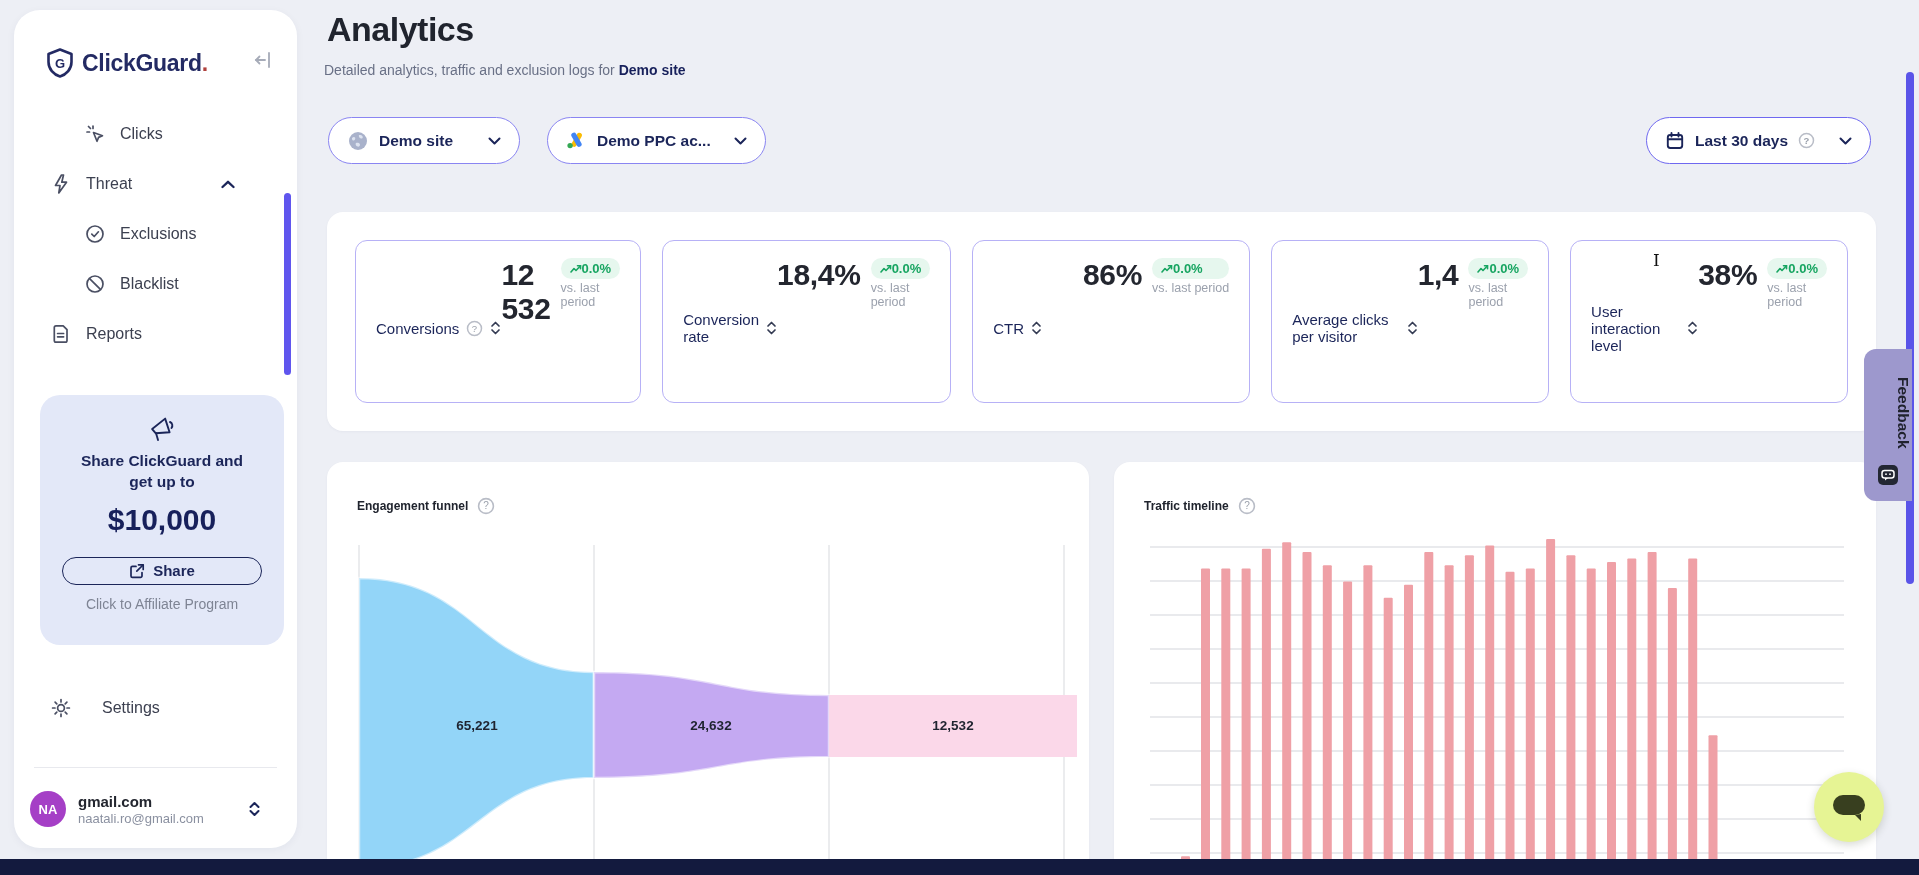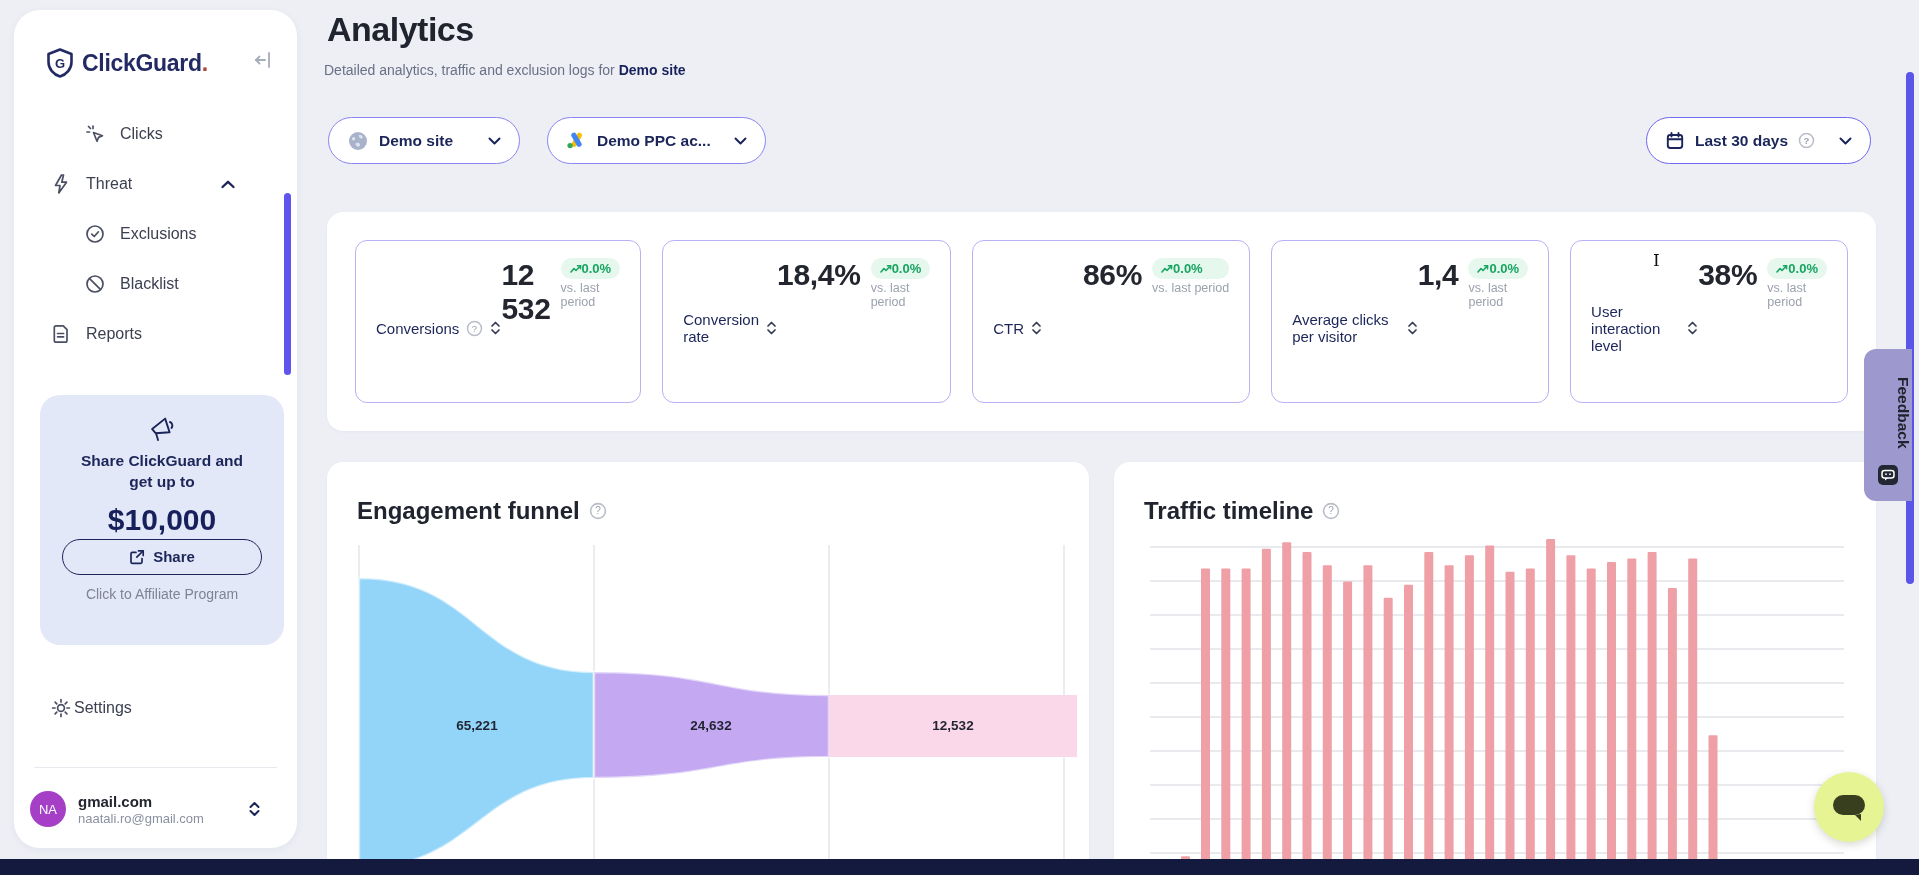--- a/index.html
+++ b/index.html
@@ -31,32 +31,32 @@
   .nav-indicator { left:284px; top:183px; width:7px; height:182px; background:#5f55ee; border-radius:4px; }
 
   .promo {
     left:26px; top:385px; width:244px; height:250px;
     background:#e3e8f8; border-radius:20px; text-align:center;
   }
   .promo-icon { margin:20px auto 6px; width:32px; height:30px; }
   .promo-title { font-size:15.5px; font-weight:600; color:#1b2559; line-height:1.35; }
   .promo-amount { margin-top:10px; font-size:30px; font-weight:800; color:#17205b; }
   .promo-share {
-    margin:2px auto 0; width:200px; height:36px; border:1.4px solid #1b2559; border-radius:18px;
+    margin:20px auto 0; width:200px; height:28px; border:1.4px solid #1b2559; border-radius:18px;
     display:flex; align-items:center; justify-content:center; gap:8px;
     font-size:15px; font-weight:600; color:#1b2559; background:transparent; cursor:pointer;
   }
   .promo-caption { margin-top:11px; font-size:14px; color:#7e8494; }
 
-  .settings-row { left:0; top:678px; width:283px; height:40px; display:flex; align-items:center; gap:2px;
+  .settings-row { left:0; top:678px; width:283px; height:40px; display:flex; align-items:center; gap:30px;
     padding-left:36px; font-size:16px; color:#3c4050; cursor:pointer; }
   .sidebar-divider { left:20px; top:757px; width:243px; height:1px; background:#e8e9ee; }
   .account { left:0; top:771px; width:283px; height:56px; display:flex; align-items:center; cursor:pointer; }
   .avatar { margin-left:16px; width:36px; height:36px; border-radius:50%; background:#a53fc6;
-    color:#fff; font-size:13px; font-weight:400; display:flex; align-items:center; justify-content:center; }
+    color:#fff; font-size:13px; font-weight:700; display:flex; align-items:center; justify-content:center; }
   .account-texts { margin-left:12px; }
   .account-name { font-size:15px; font-weight:700; color:#23262f; }
   .account-email { font-size:13px; color:#8a90a0; margin-top:1px; }
   .account-chev { margin-left:auto; margin-right:36px; }
 
   
   .page-title { left:327px; top:10px; font-size:34px; font-weight:800; color:#20242e; letter-spacing:-.5px; }
   .page-subtitle { left:324px; top:62px; font-size:14px; color:#697086; }
   .page-subtitle b { color:#17205b; font-weight:700; }
 
@@ -89,21 +89,21 @@
   .badge { display:inline-flex; align-items:center; background:#e6f7ee; border-radius:12px;
     padding:3px 9px; font-size:13px; font-weight:600; color:#17a561; }
   .stat-compare { font-size:12.5px; color:#9ba1ad; margin-top:2px; }
 
   
   .chart-card { top:462px; height:413px; background:#fff; border-radius:16px;
     box-shadow:0 1px 3px rgba(25,30,70,.04); overflow:hidden; }
   .funnel-card { left:327px; width:762px; }
   .traffic-card { left:1114px; width:762px; }
   .chart-title-row { position:absolute; left:30px; top:35px; display:flex; align-items:center; gap:9px; }
-  .chart-title { font-size:24px; font-weight:700; color:#20242e; }
+  .chart-title { font-size:12px; font-weight:700; color:#20242e; }
   .funnel-svg { position:absolute; left:30px; top:73px; }
   .traffic-svg { position:absolute; left:30px; top:68px; }
   .funnel-label { font:700 13.5px "Liberation Sans", sans-serif; fill:#1f2430; }
 
   
   .scrollbar-thumb { left:1906px; top:72px; width:8px; height:512px; background:#5a54e8; border-radius:4px; cursor:pointer; }
   .feedback-tab {
     left:1864px; top:349px; width:48px; height:152px; background:#9d98cd;
     border-radius:12px 0 0 12px; cursor:pointer;
   }

